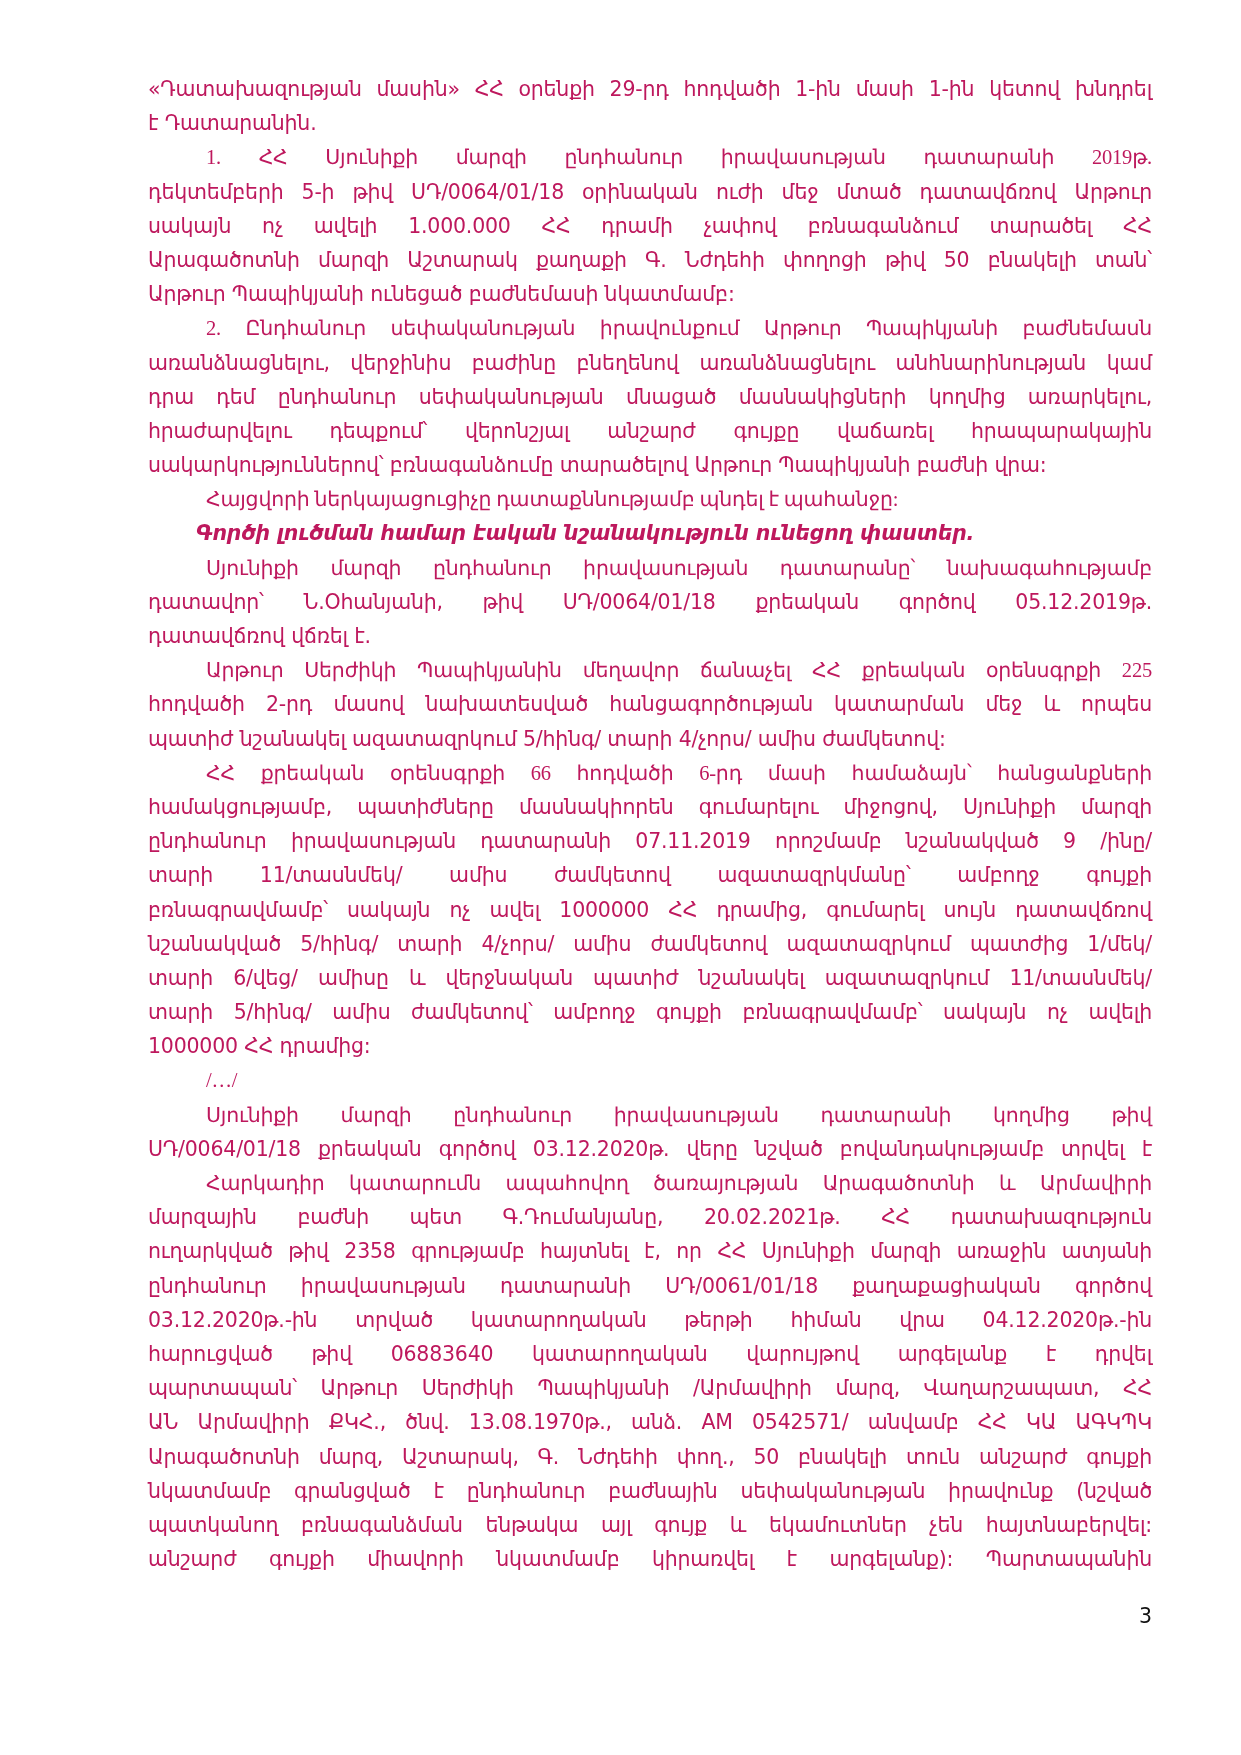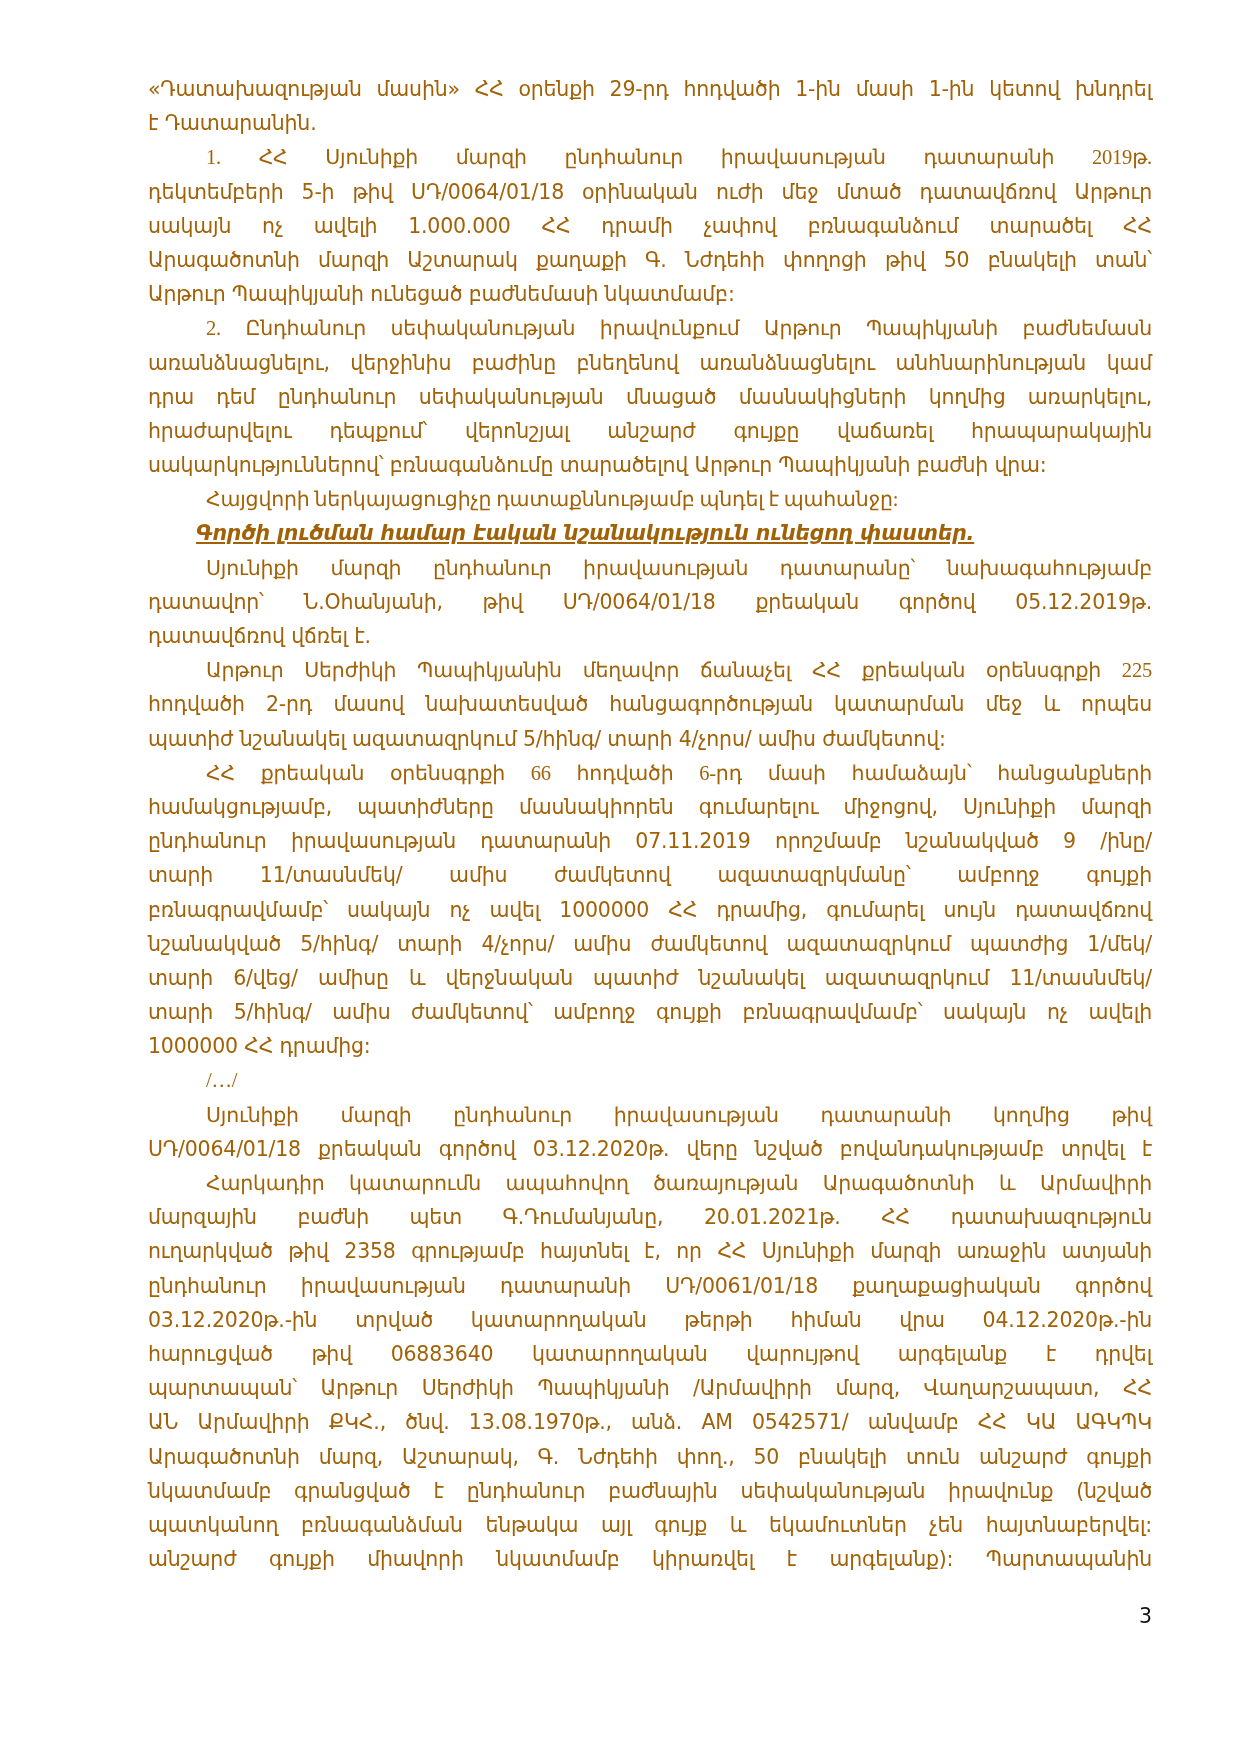--- a/index.html
+++ b/index.html
@@ -1,32 +1,32 @@
 <!DOCTYPE html>
 <html><head>
 <meta charset="utf-8">
 <style>
   html, body { margin: 0; padding: 0; background: #ffffff; }
   body { width: 1241px; height: 1755px; position: relative; overflow: hidden; }
   .page {
     position: absolute; left: 148px; top: 72px; width: 1004px;
     font-family: "DejaVu Sans", sans-serif;
-    font-size: 20.5px; color: #a16207;
+    font-size: 20.5px; color: #be185d;
   }
   .line {
     display: block; height: 34.2px; line-height: 34.2px;
     text-align: justify; text-align-last: justify;
     white-space: nowrap; overflow: visible;
     letter-spacing: -0.2px;
   }
   .line.last { text-align-last: left; }
   .line.indent { padding-left: 58px; font-family: Liberation Serif, serif; }
   .line.center-head {
     padding-left: 48px; text-align-last: left;
-    font-weight: bold; font-style: italic; text-decoration: underline;
+    font-weight: bold; font-style: italic; 
   }
   .page-number {
     position: absolute; right: 89px; top: 1604px;
     font-family: "DejaVu Sans", sans-serif; font-size: 20.5px; color: #111;
   }
 </style>
 </head>
 <body>
 
 <div class="page">
@@ -88,21 +88,21 @@
     <span class="line last indent">/…/</span>
   </div>
 
   <div>
     <span class="line indent">Սյունիքի մարզի ընդհանուր իրավասության դատարանի կողմից թիվ</span>
     <span class="line">ՍԴ/0064/01/18 քրեական գործով 03.12.2020թ. վերը նշված բովանդակությամբ տրվել է</span>
   </div>
 
   <div>
     <span class="line indent">Հարկադիր կատարումն ապահովող ծառայության Արագածոտնի և Արմավիրի</span>
-    <span class="line">մարզային բաժնի պետ Գ.Դումանյանը, 20.01.2021թ. ՀՀ դատախազություն</span>
+    <span class="line">մարզային բաժնի պետ Գ.Դումանյանը, 20.02.2021թ. ՀՀ դատախազություն</span>
     <span class="line">ուղարկված թիվ 2358 գրությամբ հայտնել է, որ ՀՀ Սյունիքի մարզի առաջին ատյանի</span>
     <span class="line">ընդհանուր իրավասության դատարանի ՍԴ/0061/01/18 քաղաքացիական գործով</span>
     <span class="line">03.12.2020թ.-ին տրված կատարողական թերթի հիման վրա 04.12.2020թ.-ին</span>
     <span class="line">հարուցված թիվ 06883640 կատարողական վարույթով արգելանք է դրվել</span>
     <span class="line">պարտապան՝ Արթուր Սերժիկի Պապիկյանի /Արմավիրի մարզ, Վաղարշապատ, ՀՀ</span>
     <span class="line">ԱՆ Արմավիրի ՔԿՀ., ծնվ. 13.08.1970թ., անձ. AM 0542571/ անվամբ ՀՀ ԿԱ ԱԳԿՊԿ</span>
     <span class="line">Արագածոտնի մարզ, Աշտարակ, Գ. Նժդեհի փող., 50 բնակելի տուն անշարժ գույքի</span>
     <span class="line">նկատմամբ գրանցված է ընդհանուր բաժնային սեփականության իրավունք (նշված</span>
     <span class="line">պատկանող բռնագանձման ենթակա այլ գույք և եկամուտներ չեն հայտնաբերվել:</span>
     <span class="line">անշարժ գույքի միավորի նկատմամբ կիրառվել է արգելանք): Պարտապանին</span>

